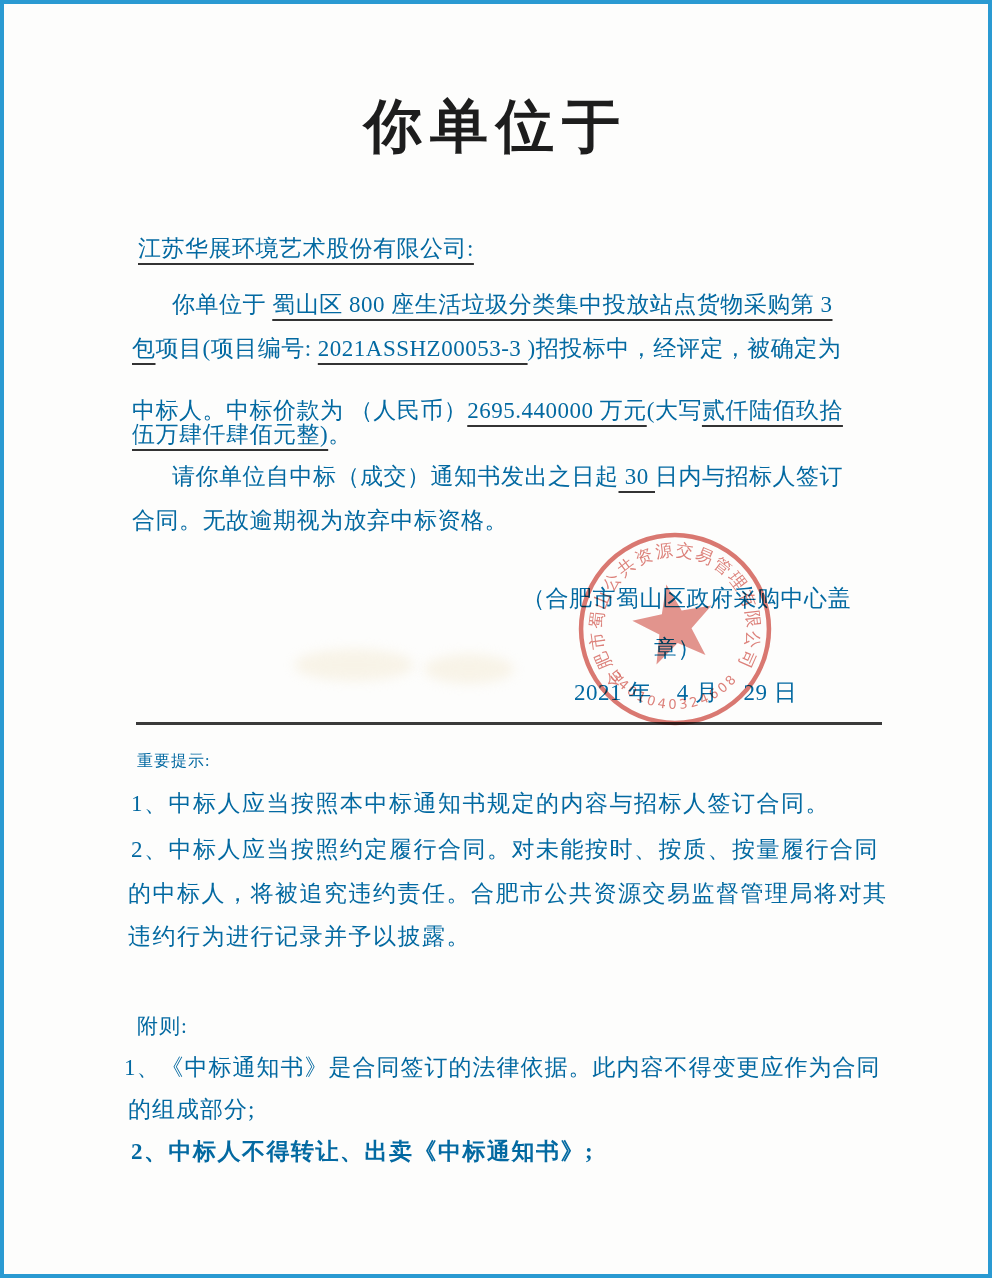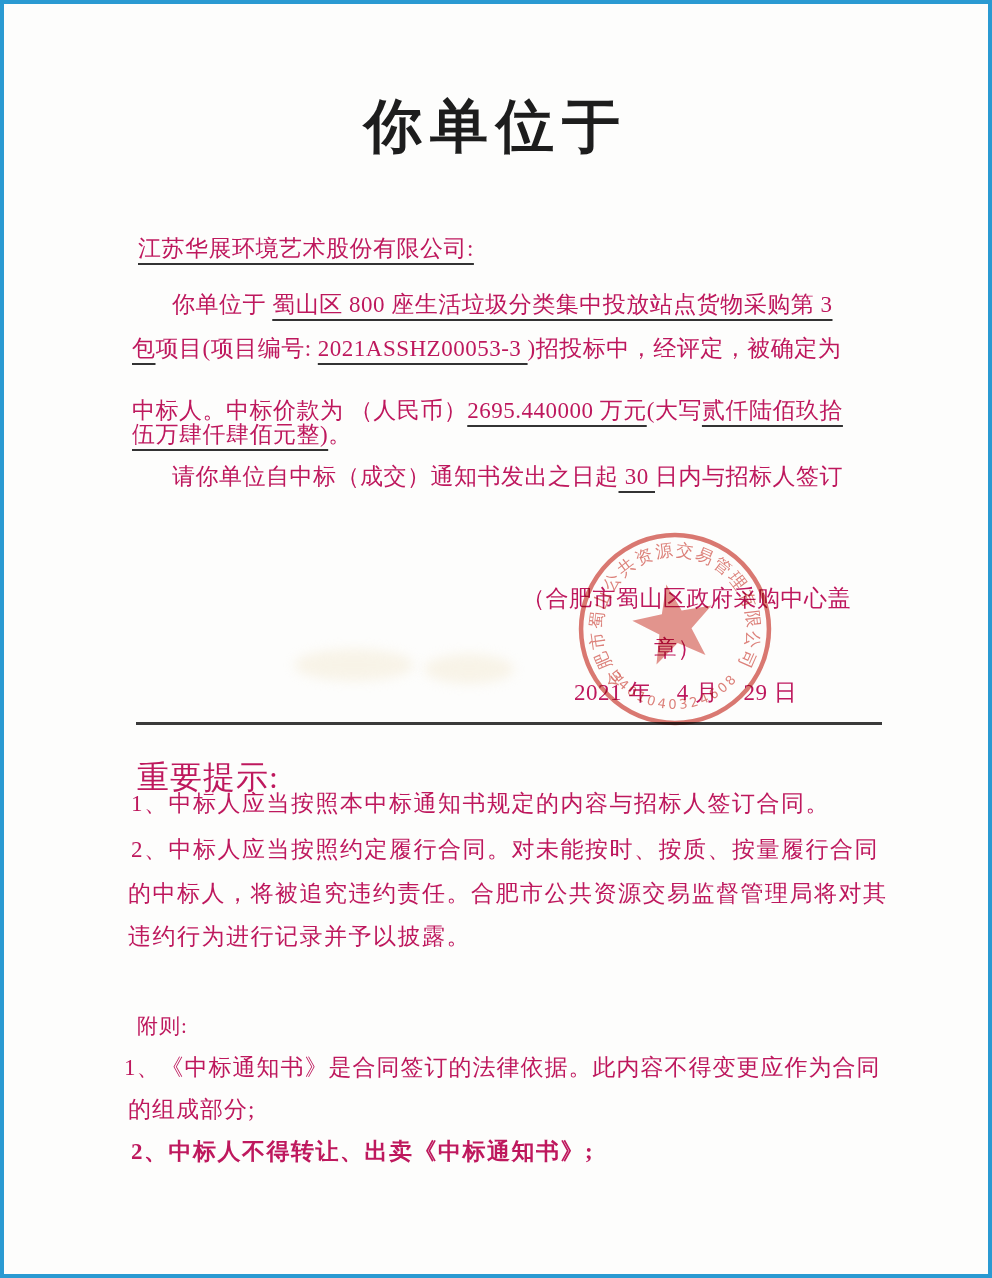--- a/index.html
+++ b/index.html
@@ -18,21 +18,21 @@
     text-align:center;
     font-size:58px;font-weight:600;letter-spacing:8px;
     color:#1d1d1d;margin:0;
   }
   .line{
     position:absolute;
     font-size:23px;
     line-height:30px;
     white-space:pre;
     letter-spacing:0.5px;
-    color:#be185d;
+    color:#0369a1;
   }
   .indent{padding-left:40px;}
   .u{
     text-decoration:underline;
     text-underline-offset:7px;
     text-decoration-thickness:1.6px;
     text-decoration-color:#333;
   }
   .recipient{left:134px;top:230px;}
   .p1l1{left:128px;top:286px;}
@@ -41,21 +41,21 @@
   .p1l4{left:128px;top:416px;}
   .p2l1{left:128px;top:458px;}
   .p2l2{left:128px;top:502px;}
   .sign1{left:518px;top:580px;}
   .sign2{left:650px;top:630px;}
   .dateline{left:570px;top:674px;}
   .divider{
     position:absolute;left:132px;top:718px;
     width:746px;height:3px;background:#3a3a3a;
   }
-  .noticeHead{left:133px;top:742px;font-size:32px;letter-spacing:1px;margin-top:16px;}
+  .noticeHead{left:133px;top:742px;font-size:16px;letter-spacing:1px;}
   .n1{left:127px;top:785px;letter-spacing:1.5px;}
   .n2l1{left:127px;top:831px;letter-spacing:1.5px;}
   .n2l2{left:124px;top:875px;letter-spacing:1.5px;}
   .n2l3{left:124px;top:918px;letter-spacing:1.5px;}
   .appHead{left:133px;top:1007px;font-size:21px;letter-spacing:1px;}
   .a1l1{left:120px;top:1049px;letter-spacing:1px;}
   .a1l2{left:124px;top:1091px;letter-spacing:1px;}
   .a2{left:127px;top:1133px;letter-spacing:1.5px;font-weight:bold;}
   .smudge{
     position:absolute;
@@ -86,20 +86,21 @@
   <div class="line p1l1 indent"><span>你单位于 </span><span class="u">蜀山区 800 座生活垃圾分类集中投放站点货物采购第 3</span></div>
 
   <div class="line p1l2"><span class="u">包</span><span>项目(项目编号: </span><span class="u">2021ASSHZ00053-3 </span><span>)招投标中，经评定，被确定为</span></div>
 
   <div class="line p1l3"><span>中标人。中标价款为 （人民币）</span><span class="u">2695.440000 万元</span><span>(大写</span><span class="u">贰仟陆佰玖拾</span></div>
 
   <div class="line p1l4"><span class="u">伍万肆仟肆佰元整)</span><span>。</span></div>
 
   <div class="line p2l1 indent"><span>请你单位自中标（成交）通知书发出之日起</span><span class="u"> 30 </span><span>日内与招标人签订</span></div>
 
+  <div class="line p2l2">合同。无故逾期视为放弃中标资格。</div>
 
   <div class="line sign1">（合肥市蜀山区政府采购中心盖</div>
   <div class="line sign2">章）</div>
   <div class="line dateline">2021 年    4 月    29 日</div>
 
   <div class="divider"></div>
 
   <div class="line noticeHead">重要提示:</div>
   <div class="line n1">1、中标人应当按照本中标通知书规定的内容与招标人签订合同。</div>
   <div class="line n2l1">2、中标人应当按照约定履行合同。对未能按时、按质、按量履行合同</div>

